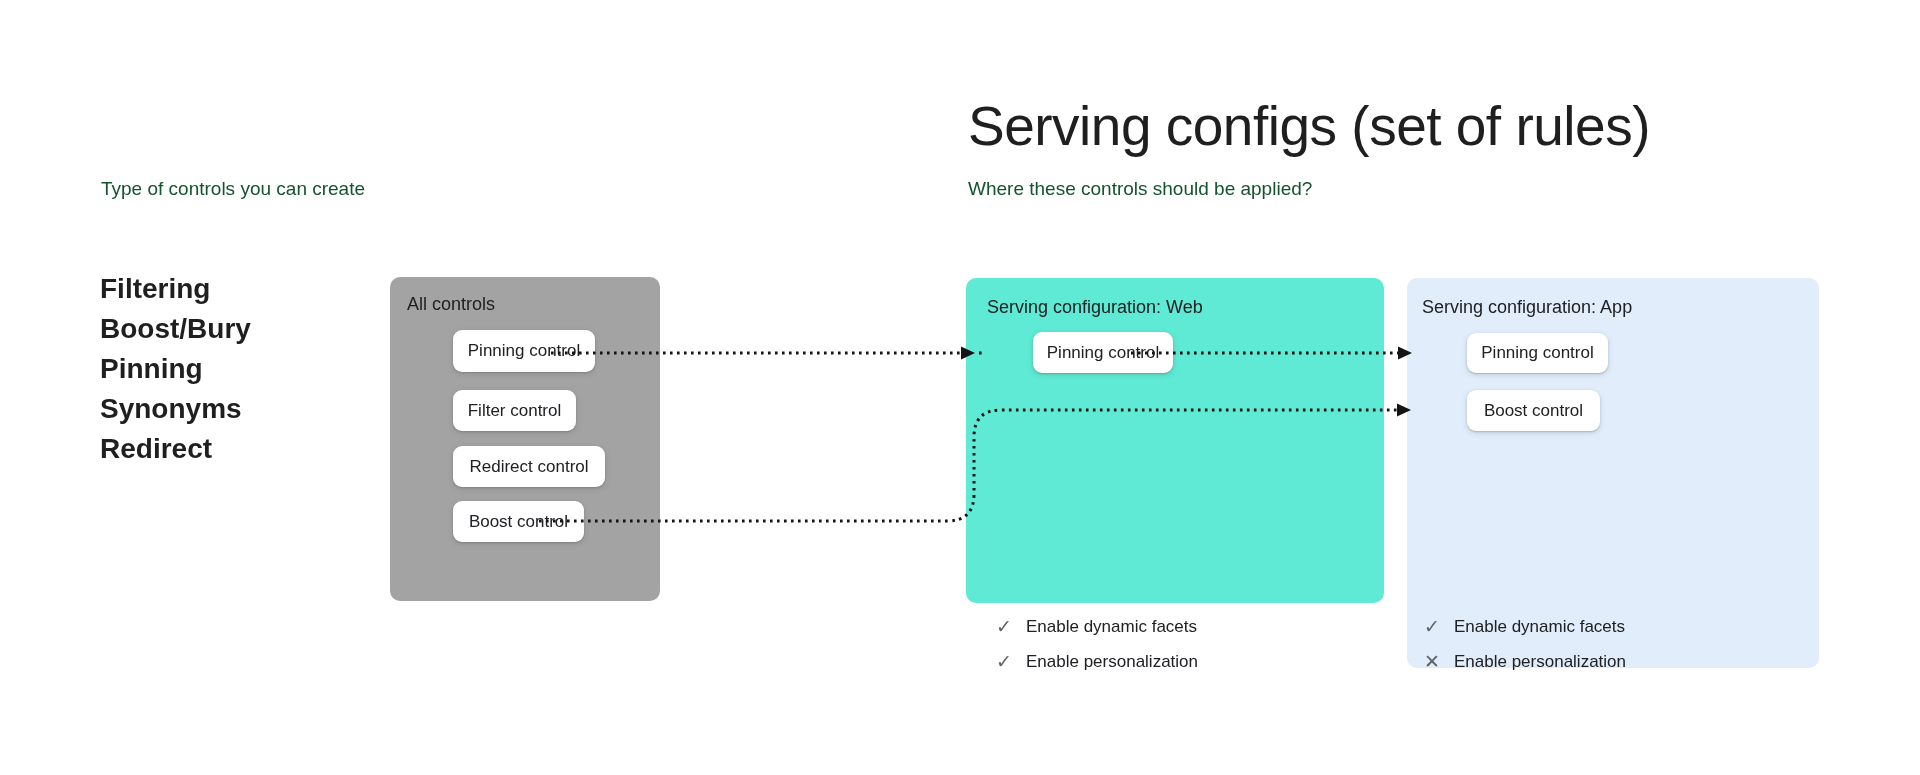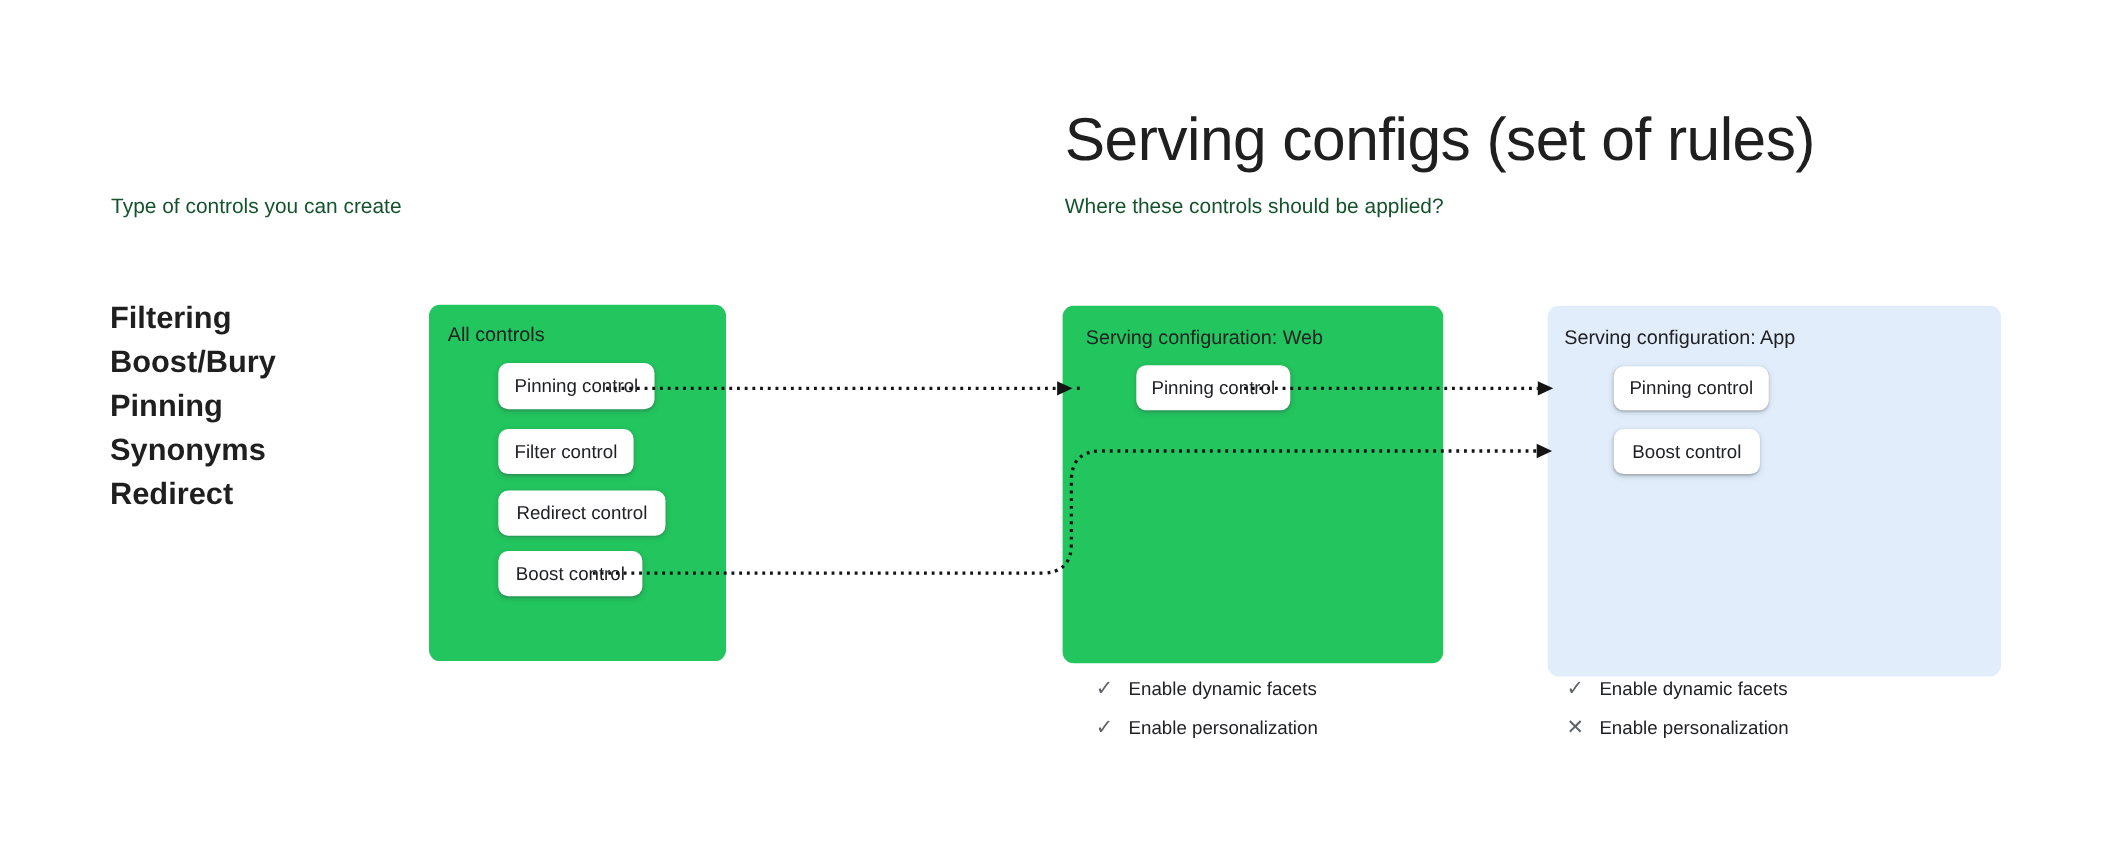--- a/index.html
+++ b/index.html
@@ -16,23 +16,23 @@
   .subtitle{
     position:absolute;font-size:19px;line-height:34px;color:#14532d;white-space:nowrap;
   }
   #left-subtitle{left:101px;top:172px;}
   #right-subtitle{left:968px;top:172px;}
   .nav{
     position:absolute;left:100px;top:269px;list-style:none;margin:0;padding:0;
     font-size:28px;line-height:40px;font-weight:700;color:#1f1f1f;
   }
   .panel{position:absolute;border-radius:10px;}
-  #panel-all{left:390px;top:277px;width:270px;height:324px;background:#22c55e;}
-  #panel-web{left:966px;top:278px;width:346px;height:325px;background:#22c55e;}
-  #panel-app{left:1407px;top:278px;width:412px;height:337px;background:#e1edfa;}
+  #panel-all{left:390px;top:277px;width:270px;height:324px;background:#a3a3a3;}
+  #panel-web{left:966px;top:278px;width:418px;height:325px;background:#5eead4;}
+  #panel-app{left:1407px;top:278px;width:412px;height:390px;background:#e1edfa;}
   .panel-title{position:absolute;font-size:18px;color:#202124;white-space:nowrap;}
   #panel-all .panel-title{left:17px;top:17px;}
   #panel-web .panel-title{left:21px;top:19px;}
   #panel-app .panel-title{left:15px;top:19px;}
   .chip{
     position:absolute;background:#ffffff;border-radius:9px;height:41px;
     box-shadow:0 1px 2px rgba(60,64,67,.28), 0 2px 6px rgba(60,64,67,.14);
     display:flex;align-items:center;justify-content:center;
     font-size:17px;color:#202124;white-space:nowrap;margin-left:48px;
   }

